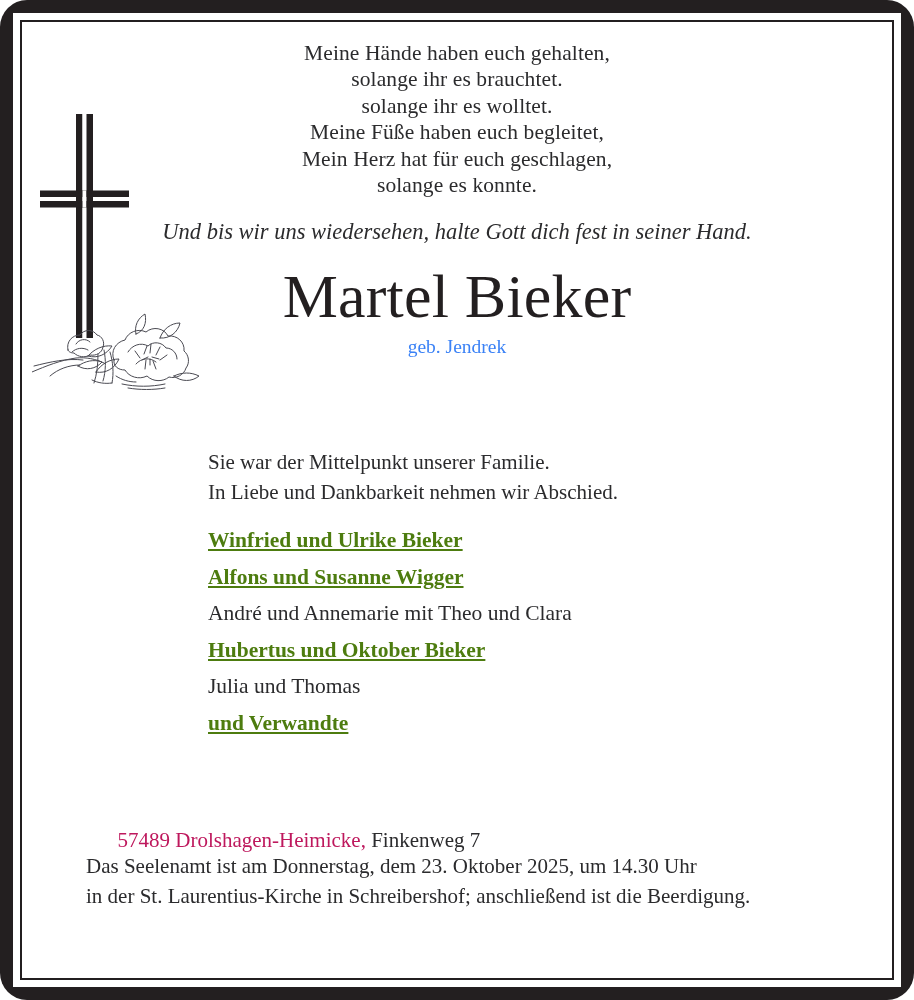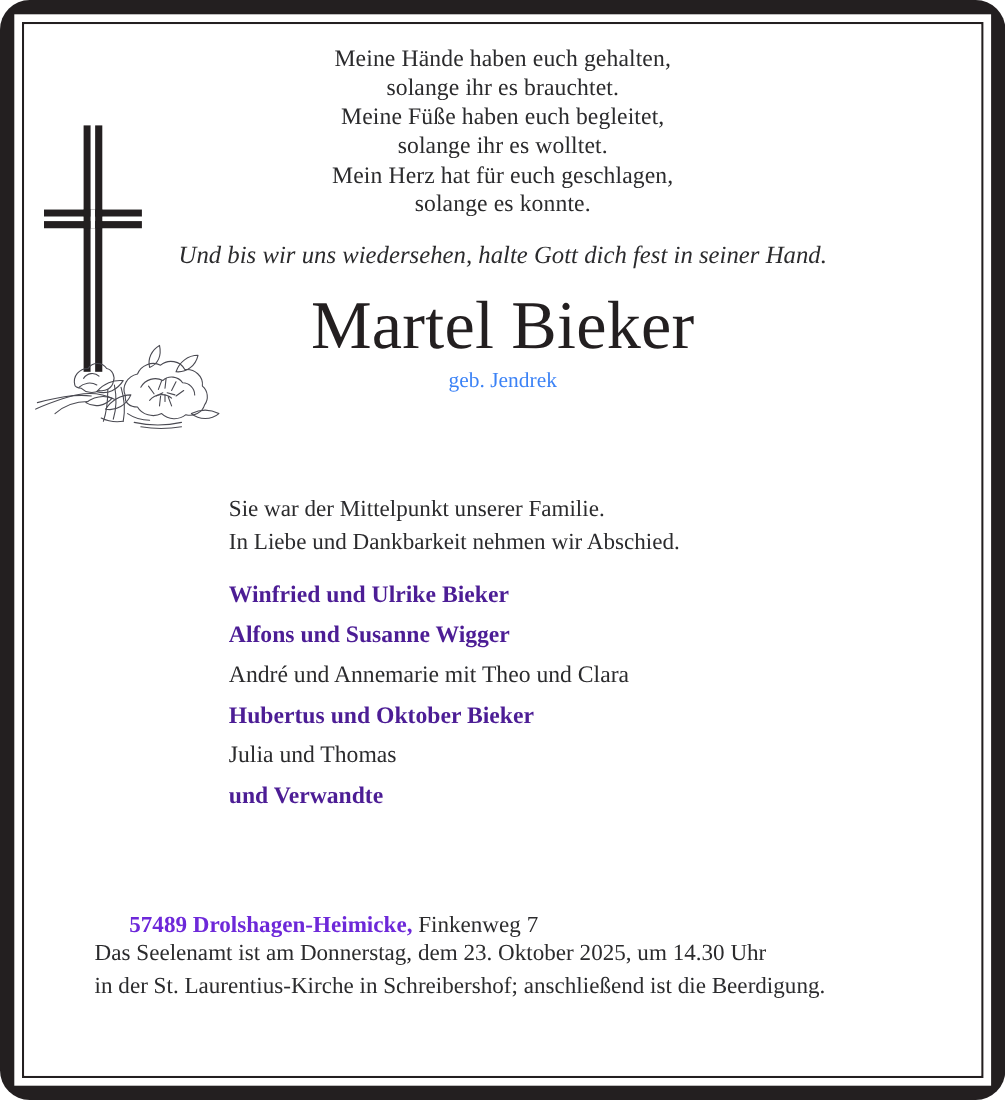--- a/index.html
+++ b/index.html
@@ -137,33 +137,33 @@
 
   .family {
     position: absolute;
     left: 186px;
     top: 500px;
     font-size: 21.5px;
     line-height: 36.6px;
     color: #2b2b2d;
   }
   .family .fline { display: block; white-space: pre; }
-  .family .fline.bold { font-weight: bold; color: #4c1d95; }
+  .family .fline.bold { font-weight: bold; color: #4d7c0f; text-decoration: underline; }
 
   
   .address {
     position: absolute;
     left: 64px;
     top: 778px;
     font-size: 21px;
     line-height: 27px;
     color: #2b2b2d;
     white-space: pre;
   }
-  .address .b { font-weight: bold; color: #6d28d9; }
+  .address .b { font-weight: normal; color: #be185d; }
 
   
   .services {
     position: absolute;
     left: 64px;
     top: 830px;
     right: 30px;
     font-size: 21px;
     line-height: 29.5px;
     color: #2b2b2d;
@@ -177,22 +177,22 @@
 
 <div id="notice">
   <div class="border-gap"></div>
   <div class="inner-rule"></div>
 
   <div class="page">
 
     <div class="poem">
       <span class="line">Meine Hände haben euch gehalten,</span>
       <span class="line">solange ihr es brauchtet.</span>
+      <span class="line">solange ihr es wolltet.</span>
       <span class="line">Meine Füße haben euch begleitet,</span>
-      <span class="line">solange ihr es wolltet.</span>
       <span class="line">Mein Herz hat für euch geschlagen,</span>
       <span class="line">solange es konnte.</span>
     </div>
 
     <div class="poem-closing">Und bis wir uns wiedersehen, halte Gott dich fest in seiner Hand.</div>
 
     <div class="artwork">
       <svg viewBox="0 0 190 300" xmlns="http://www.w3.org/2000/svg" aria-hidden="true">
 
         <g>

